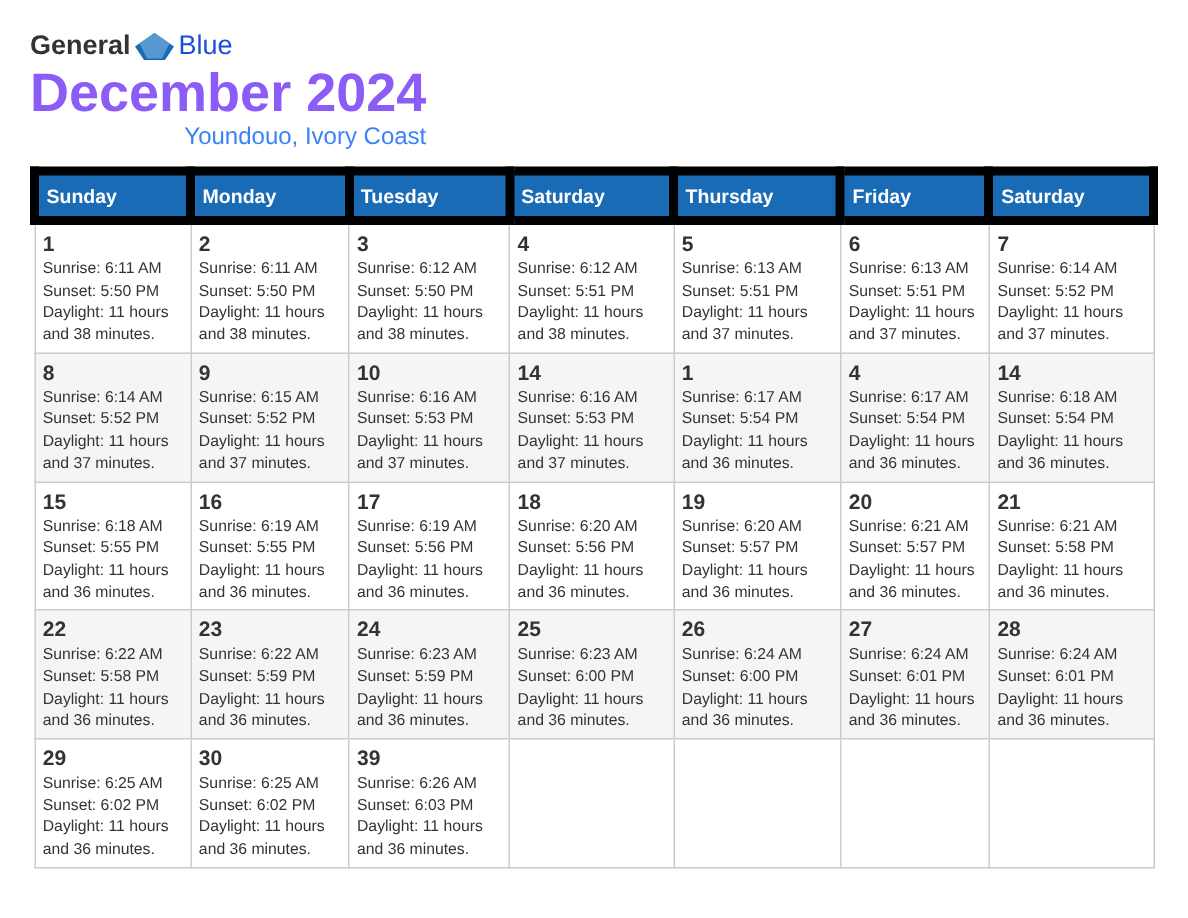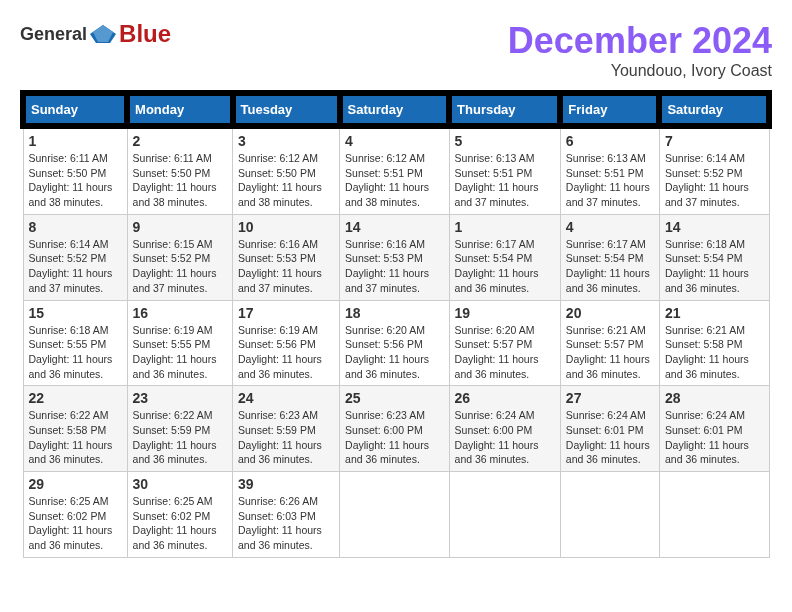--- a/index.html
+++ b/index.html
@@ -8,20 +8,21 @@
       background: #fff;
       width: 792px;
       min-height: 612px;
       padding: 20px;
     }
     .header {
       display: flex;
       justify-content: space-between;
       align-items: flex-start;
       margin-bottom: 10px;
+      flex-direction: column;
     }
     .logo {
       display: flex;
       flex-direction: column;
       align-items: flex-start;
     }
     .logo-text {
       display: flex;
       align-items: center;
       font-size: 22px;
@@ -32,21 +33,21 @@
       text-align: right;
     }
     .title-block h1 {
       font-size: 36px;
       font-weight: bold;
       color: #8b5cf6;
     }
     .title-block h2 {
       font-size: 16px;
       font-weight: normal;
-      color: #404040;
+      color: #3b82f6;
     }
     table {
       width: 100%;
       border-collapse: collapse;
       font-size: 11px;
     }
     thead tr th {
       background-color: #1a6bb5;
       color: #fff;
       text-align: left;
@@ -86,21 +87,21 @@
 <body>
 
 <div class="header">
   <div class="logo">
     <div class="logo-text">
   <span style="color:#333;font-weight:bold;font-size:18px;">General</span>
   <svg viewBox="0 0 30 20" width="30" height="20" style="margin:0 1px;">
     <polygon points="15,1 28,10 22,19 8,19 2,10" fill="#1a6bb5"></polygon>
     <polygon points="15,1 25,8 20,18 15,18 10,18 5,8" fill="#5599d0"></polygon>
   </svg>
-  <span style="color:#b91c1c;font-weight:bold;font-size:24px;">Blue</span>
+  <span style="color:#1d4ed8;font-weight:normal;font-size:18px;">Blue</span>
 </div>
   </div>
   <div class="title-block">
     <h1>December 2024</h1>
     <h2>Youndouo, Ivory Coast</h2>
   </div>
 </div>
 
 <table>
   <thead>

